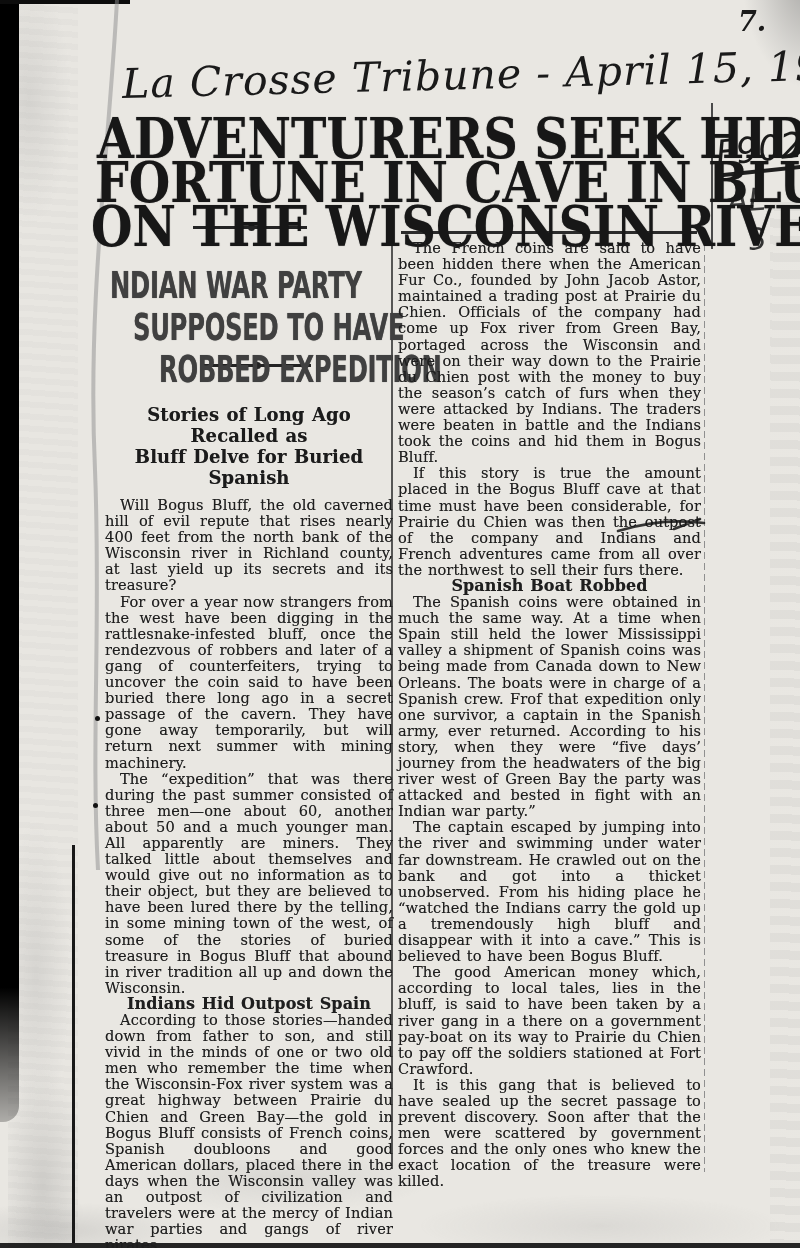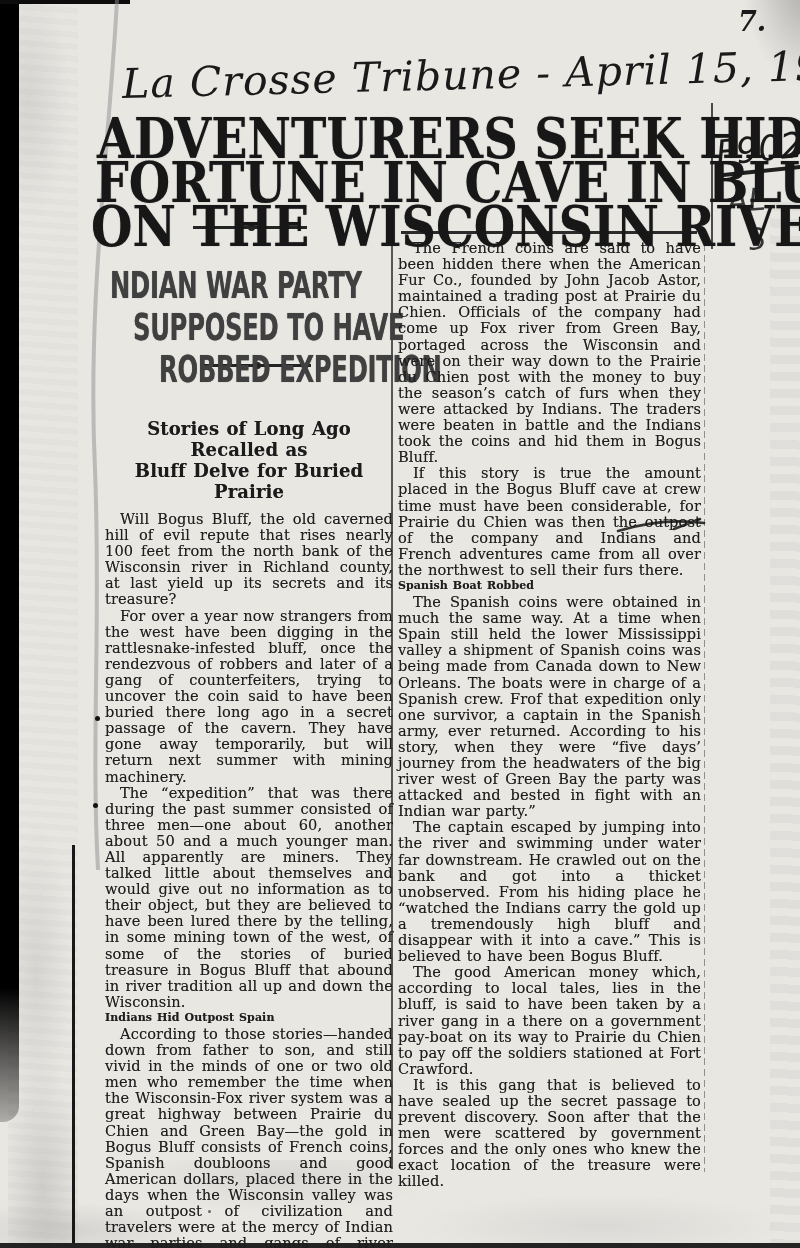--- a/index.html
+++ b/index.html
@@ -80,23 +80,23 @@
   .col-left{left:105px;top:236px;width:288px;}
   .col-right{left:398px;top:240px;width:303px;}
 
   .left-heads{font-family:"DejaVu Sans",sans-serif;font-weight:700;font-size:38px;
     line-height:42px;color:#404040;white-space:nowrap;text-shadow:0 0 1px rgba(10,10,10,.6);margin-top:28px;}
   .left-heads .lh span{display:inline-block;transform:scaleX(.64);transform-origin:left;letter-spacing:-.5px;}
   .left-heads .lh1{margin-left:5px;}
   .left-heads .lh2{margin-left:28px;}
   .left-heads .lh3{margin-left:54px;}
 
-  .deck{margin-top:28px;text-align:center;font-weight:700;font-size:18px;line-height:21px;color:#1b1b1b;}
+  .deck{margin-top:14px;text-align:center;font-weight:700;font-size:18px;line-height:21px;color:#1b1b1b;}
   .body-start{margin-top:9px;}
-  .section-head{font-weight:700;font-size:11px;margin:4px 0 3px;text-indent:0 !important;}
+  .section-head{text-align:center;font-weight:700;font-size:16px;margin:4px 0 3px;text-indent:0 !important;}
 
   .pen-scratch{position:absolute;left:616px;top:514px;}
 </style>
 </head>
 <body>
 
 <div class="page">
 
   <div class="left-margin-mottle"></div>
   <div class="corner-tr"></div>
@@ -138,34 +138,34 @@
 
   <div class="col col-left">
     <div class="left-heads">
       <div class="lh lh1"><span>NDIAN WAR PARTY</span></div>
       <div class="lh lh2"><span>SUPPOSED TO HAVE</span></div>
       <div class="lh lh3"><span>ROBBED EXPEDITION</span></div>
     </div>
     <div class="deck">
       <div>Stories of Long Ago Recalled as</div>
       <div>Bluff Delve for Buried</div>
-      <div>Prairie</div>
+      <div>Spanish</div>
     </div>
     <div class="body-start">
-      <p>Will Bogus Bluff, the old caverned hill of evil repute that rises nearly 100 feet from the north bank of the Wisconsin river in Richland county, at last yield up its secrets and its treasure?</p>
+      <p>Will Bogus Bluff, the old caverned hill of evil repute that rises nearly 400 feet from the north bank of the Wisconsin river in Richland county, at last yield up its secrets and its treasure?</p>
       <p>For over a year now strangers from the west have been digging in the rattlesnake-infested bluff, once the rendezvous of robbers and later of a gang of counterfeiters, trying to uncover the coin said to have been buried there long ago in a secret passage of the cavern. They have gone away temporarily, but will return next summer with mining machinery.</p>
       <p>The “expedition” that was there during the past summer consisted of three men—one about 60, another about 50 and a much younger man. All apparently are miners. They talked little about themselves and would give out no information as to their object, but they are believed to have been lured there by the telling, in some mining town of the west, of some of the stories of buried treasure in Bogus Bluff that abound in river tradition all up and down the Wisconsin.</p>
       <p class="section-head">Indians Hid Outpost Spain</p>
       <p>According to those stories—handed down from father to son, and still vivid in the minds of one or two old men who remember the time when the Wisconsin-Fox river system was a great highway between Prairie du Chien and Green Bay—the gold in Bogus Bluff consists of French coins, Spanish doubloons and good American dollars, placed there in the days when the Wisconsin valley was an outpost of civilization and travelers were at the mercy of Indian war parties and gangs of river pirates.</p>
     </div>
   </div>
 
   <div class="col col-right">
     <p>The French coins are said to have been hidden there when the American Fur Co., founded by John Jacob Astor, maintained a trading post at Prairie du Chien. Officials of the company had come up Fox river from Green Bay, portaged across the Wisconsin and were on their way down to the Prairie du Chien post with the money to buy the season’s catch of furs when they were attacked by Indians. The traders were beaten in battle and the Indians took the coins and hid them in Bogus Bluff.</p>
-    <p>If this story is true the amount placed in the Bogus Bluff cave at crew time must have been considerable, for Prairie du Chien was then the outpost of the company and Indians and French adventures came from all over the northwest to sell their furs there.</p>
+    <p>If this story is true the amount placed in the Bogus Bluff cave at that time must have been considerable, for Prairie du Chien was then the outpost of the company and Indians and French adventures came from all over the northwest to sell their furs there.</p>
     <p class="section-head">Spanish Boat Robbed</p>
     <p>The Spanish coins were obtained in much the same way. At a time when Spain still held the lower Mississippi valley a shipment of Spanish coins was being made from Canada down to New Orleans. The boats were in charge of a Spanish crew. Frof that expedition only one survivor, a captain in the Spanish army, ever returned. According to his story, when they were “five days’ journey from the headwaters of the big river west of Green Bay the party was attacked and bested in fight with an Indian war party.”</p>
     <p>The captain escaped by jumping into the river and swimming under water far downstream. He crawled out on the bank and got into a thicket unobserved. From his hiding place he “watched the Indians carry the gold up a tremendously high bluff and disappear with it into a cave.” This is believed to have been Bogus Bluff.</p>
     <p>The good American money which, according to local tales, lies in the bluff, is said to have been taken by a river gang in a there on a government pay-boat on its way to Prairie du Chien to pay off the soldiers stationed at Fort Crawford.</p>
     <p>It is this gang that is believed to have sealed up the secret passage to prevent discovery. Soon after that the men were scattered by government forces and the only ones who knew the exact location of the treasure were killed.</p>
   </div>
 
   <svg class="pen-scratch" width="92" height="24" viewBox="0 0 92 24">
     <path d="M2,17 C28,9 58,5 88,9 M58,15 L84,5" fill="none" stroke="#151515" stroke-width="2.6" stroke-opacity="0.85" stroke-linecap="round"></path>
   </svg>

